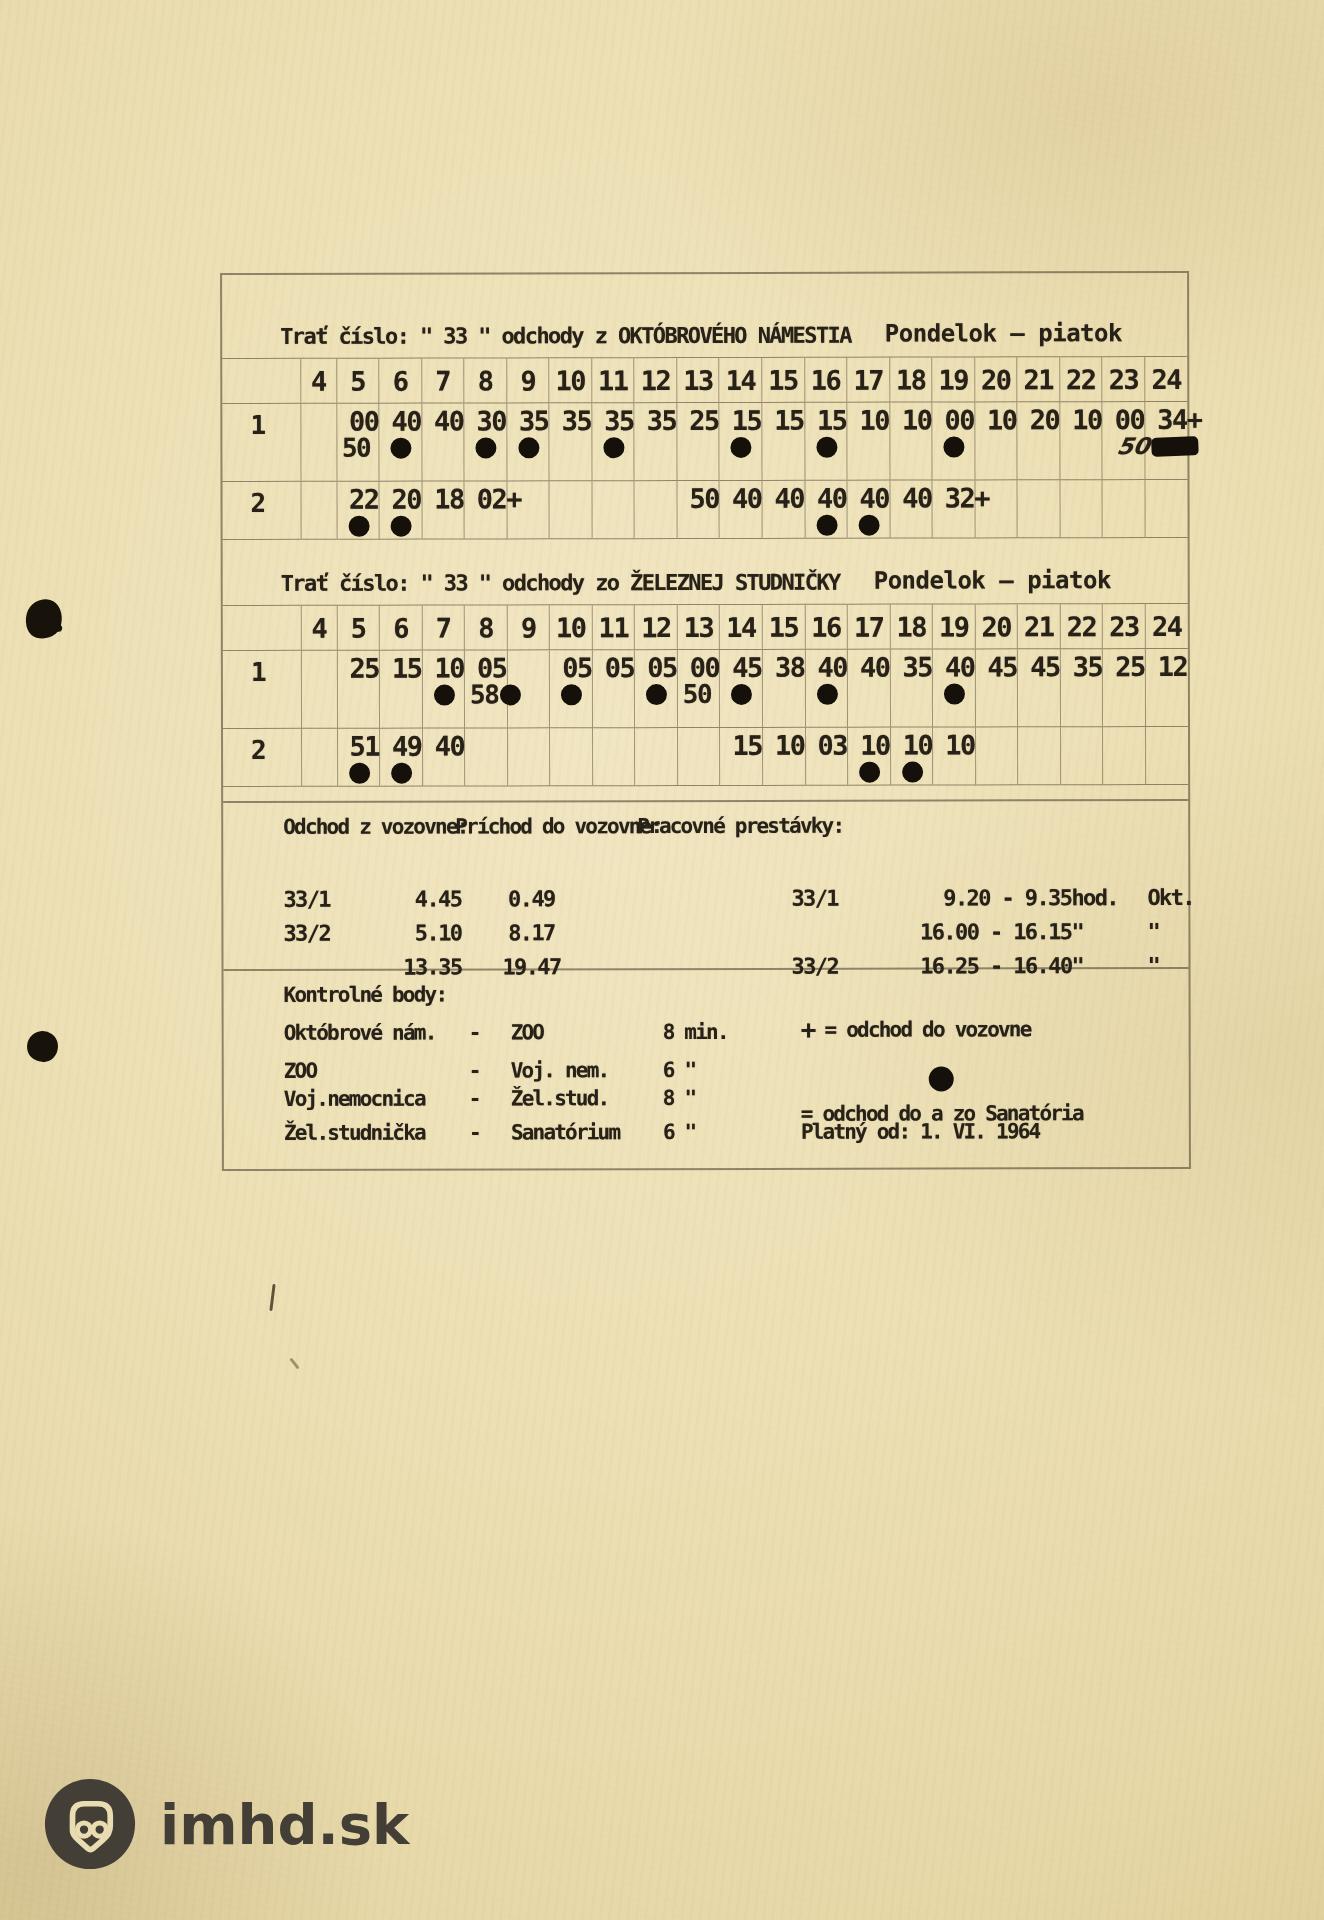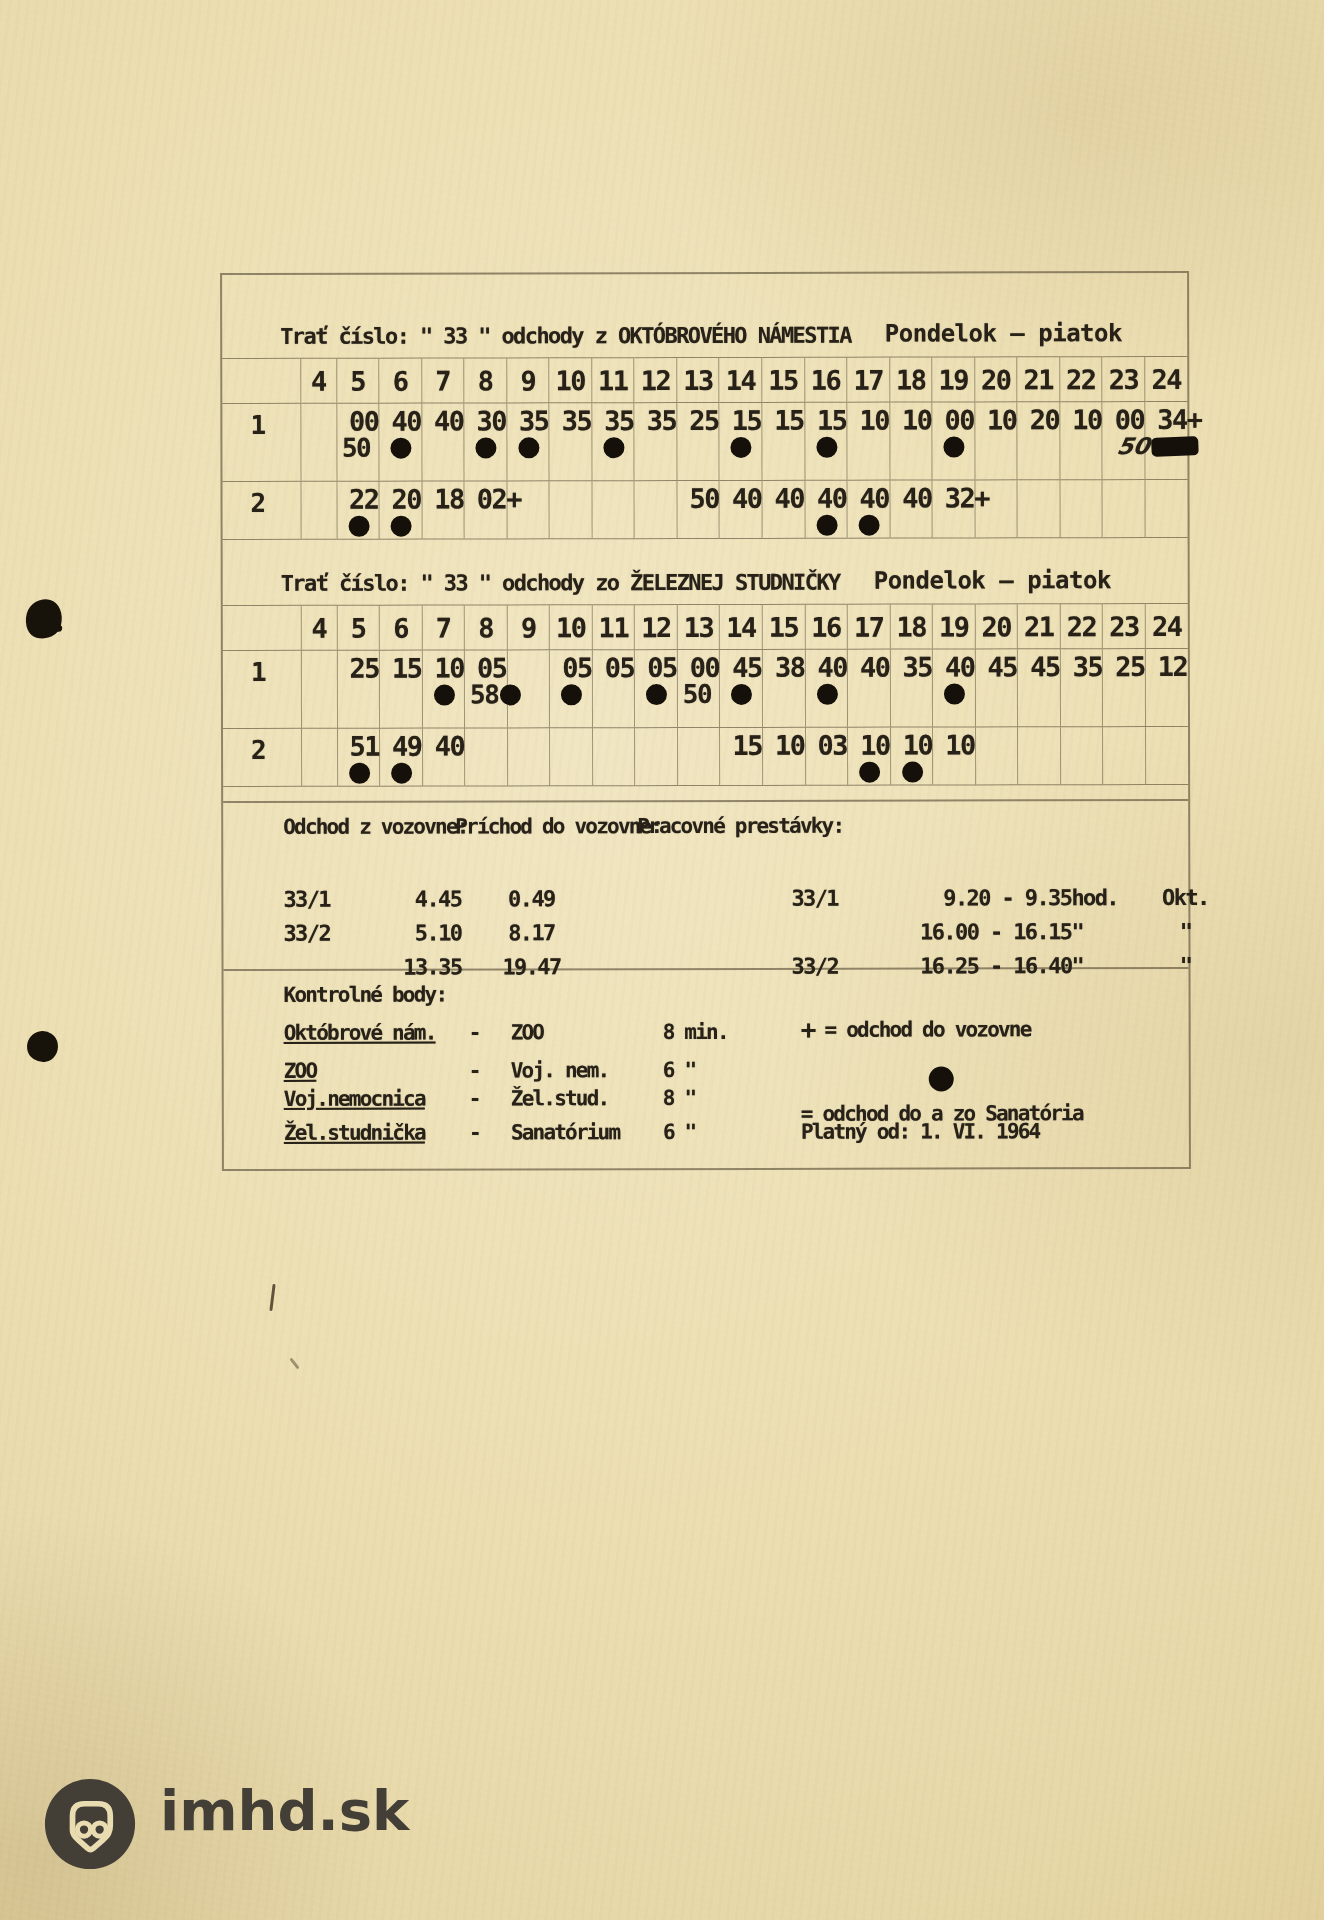--- a/index.html
+++ b/index.html
@@ -63,37 +63,37 @@
   .dh2{width:182px;flex:none;}
   .depot-rows{margin-top:12px;}
   .drow{display:flex;align-items:baseline;height:34px;font-size:22px;letter-spacing:-1.6px;white-space:nowrap;}
   .dc1{width:78px;flex:none;}
   .dc2{width:100px;flex:none;text-align:right;}
   .dc3{width:140px;flex:none;text-align:center;}
   .dsp{width:190px;flex:none;}
   .dc4{width:80px;flex:none;}
   .dc5{width:200px;flex:none;text-align:right;margin-top:11px;}
   .dc6u{width:76px;flex:none;text-align:left;}
-  .dc6p{width:76px;flex:none;text-align:center;margin-top:36px;}
+  .dc6p{width:76px;flex:none;margin-top:36px;}
 
   .sec-control{padding:12px 10px 14px 60px;}
   .ctl-title{font-size:21px;letter-spacing:-1.8px;margin-bottom:12px;}
   .crow{display:flex;align-items:baseline;height:34px;font-size:21px;letter-spacing:-1.8px;white-space:nowrap;}
-  .cc1{width:185px;flex:none;text-decoration:underline;}
+  .cc1{width:185px;flex:none;}
   .cc2{width:42px;flex:none;}
   .cc3{width:152px;flex:none;}
   .cc4{width:110px;flex:none;}
   .cextra{flex:none;margin-left:28px;display:flex;align-items:center;gap:10px;}
   .legend-plus{font-size:26px;line-height:0;}
   .legend-dot{width:25px;height:25px;border-radius:50%;background:#15110a;flex:none;}
   .extra-shift-down{transform:translateY(15px);flex-direction:column;}
   .valid-note{margin-left:28px;}
 
   
-  .wm{position:absolute;left:44px;top:1778px;display:flex;align-items:flex-start;gap:24px;}
+  .wm{position:absolute;left:44px;top:1778px;display:flex;align-items:center;gap:24px;}
   .wm-text{font-family:"DejaVu Sans","Liberation Sans",sans-serif;font-weight:700;font-size:56px;color:#433f37;letter-spacing:0;}
 </style>
 </head>
 <body>
 
 <div class="grain"></div>
 <div class="blot blot-1"></div>
 <div class="blot blot-2"></div>
 <div class="mark mark-1"></div>
 <div class="mark mark-2"></div>

